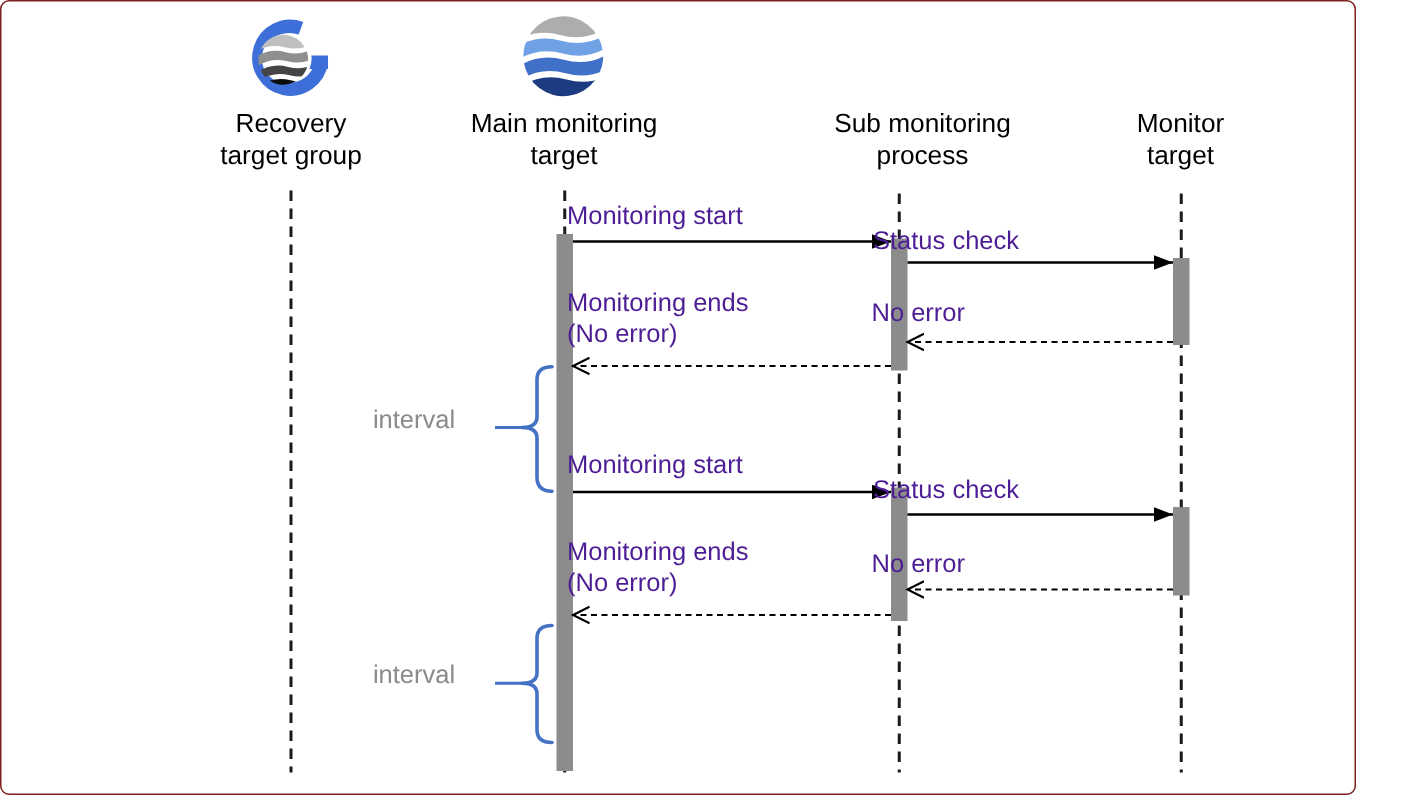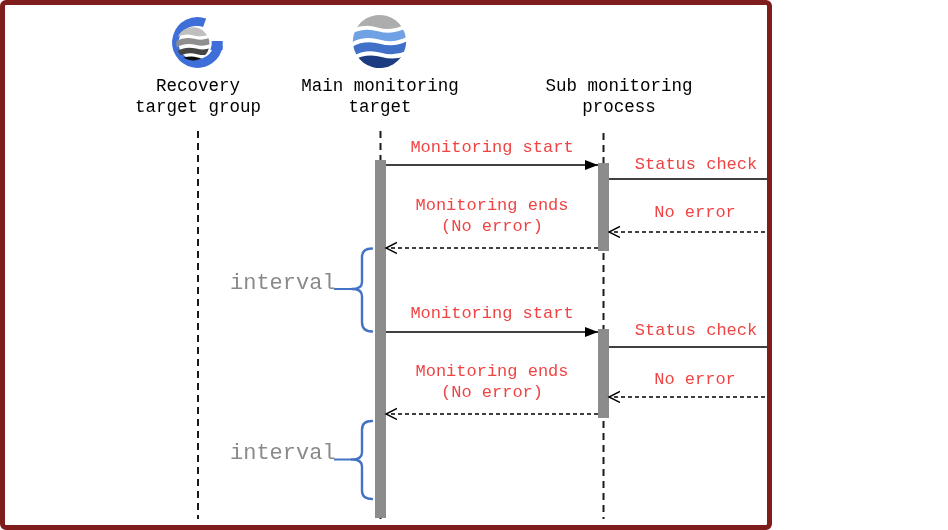--- a/index.html
+++ b/index.html
@@ -1,33 +1,33 @@
 <!DOCTYPE html>
 <html><head>
 <meta charset="utf-8">
 <style>
   html,body{margin:0;padding:0;background:#fff;}
   .canvas{
-    position:relative;width:772px;height:530px;box-sizing:border-box;
-    background:#fff;border:5px solid #7f1d1d;border-radius:6px;overflow:hidden;
-    font-family:Liberation Mono, monospace;color:#000;
+    position:relative;width:904px;height:530px;box-sizing:border-box;
+    background:#fff;border:1px solid #7f1d1d;border-radius:6px;overflow:hidden;
+    font-family:Liberation Sans, sans-serif;color:#000;
   }
   .layer{position:absolute;left:0;top:0;}
   .icon-svg{position:absolute;}
   .head{
     position:absolute;width:200px;text-align:center;
     font-size:17.5px;line-height:21px;white-space:pre-line;color:#000;
   }
   .msg{
-    position:absolute;width:220px;text-align:center;
-    font-size:17px;line-height:21px;white-space:pre-line;color:#ef4444;
+    position:absolute;width:220px;text-align:left;
+    font-size:17px;line-height:21px;white-space:pre-line;color:#4c1d95;
   }
   .interval{
-    position:absolute;width:100px;text-align:right;
-    font-size:22px;line-height:20px;color:#8a8a8a;
+    position:absolute;width:100px;text-align:center;
+    font-size:17px;line-height:20px;color:#8a8a8a;
   }
 </style>
 </head>
 <body>
 
 <div class="canvas">
 
   <svg class="layer" width="948" height="530" viewBox="0 0 948 530">
     <defs>
       <marker id="head-solid" markerUnits="userSpaceOnUse" markerWidth="14" markerHeight="11" refX="13" refY="5" orient="auto">
@@ -95,20 +95,22 @@
       <path d="M -32 16.5 Q -16 9.5 0 16.5 Q 16 23.5 32 16.5 L 32 34 L -32 34 Z" fill="#1c3b80"></path>
     </g>
   </svg>
 
   <div class="head" style="left:93px;top:71px">Recovery
 target group</div>
   <div class="head" style="left:275px;top:71px">Main monitoring
 target</div>
   <div class="head" style="left:514px;top:71px">Sub monitoring
 process</div>
+  <div class="head" style="left:686px;top:71px">Monitor
+target</div>
 
   <div class="msg" style="left:377px;top:132px">Monitoring start</div>
   <div class="msg" style="left:581px;top:149px">Status check</div>
   <div class="msg" style="left:377px;top:190px">Monitoring ends
 (No error)</div>
   <div class="msg" style="left:580px;top:197px">No error</div>
 
   <div class="msg" style="left:377px;top:298px">Monitoring start</div>
   <div class="msg" style="left:581px;top:315px">Status check</div>
   <div class="msg" style="left:377px;top:356px">Monitoring ends

